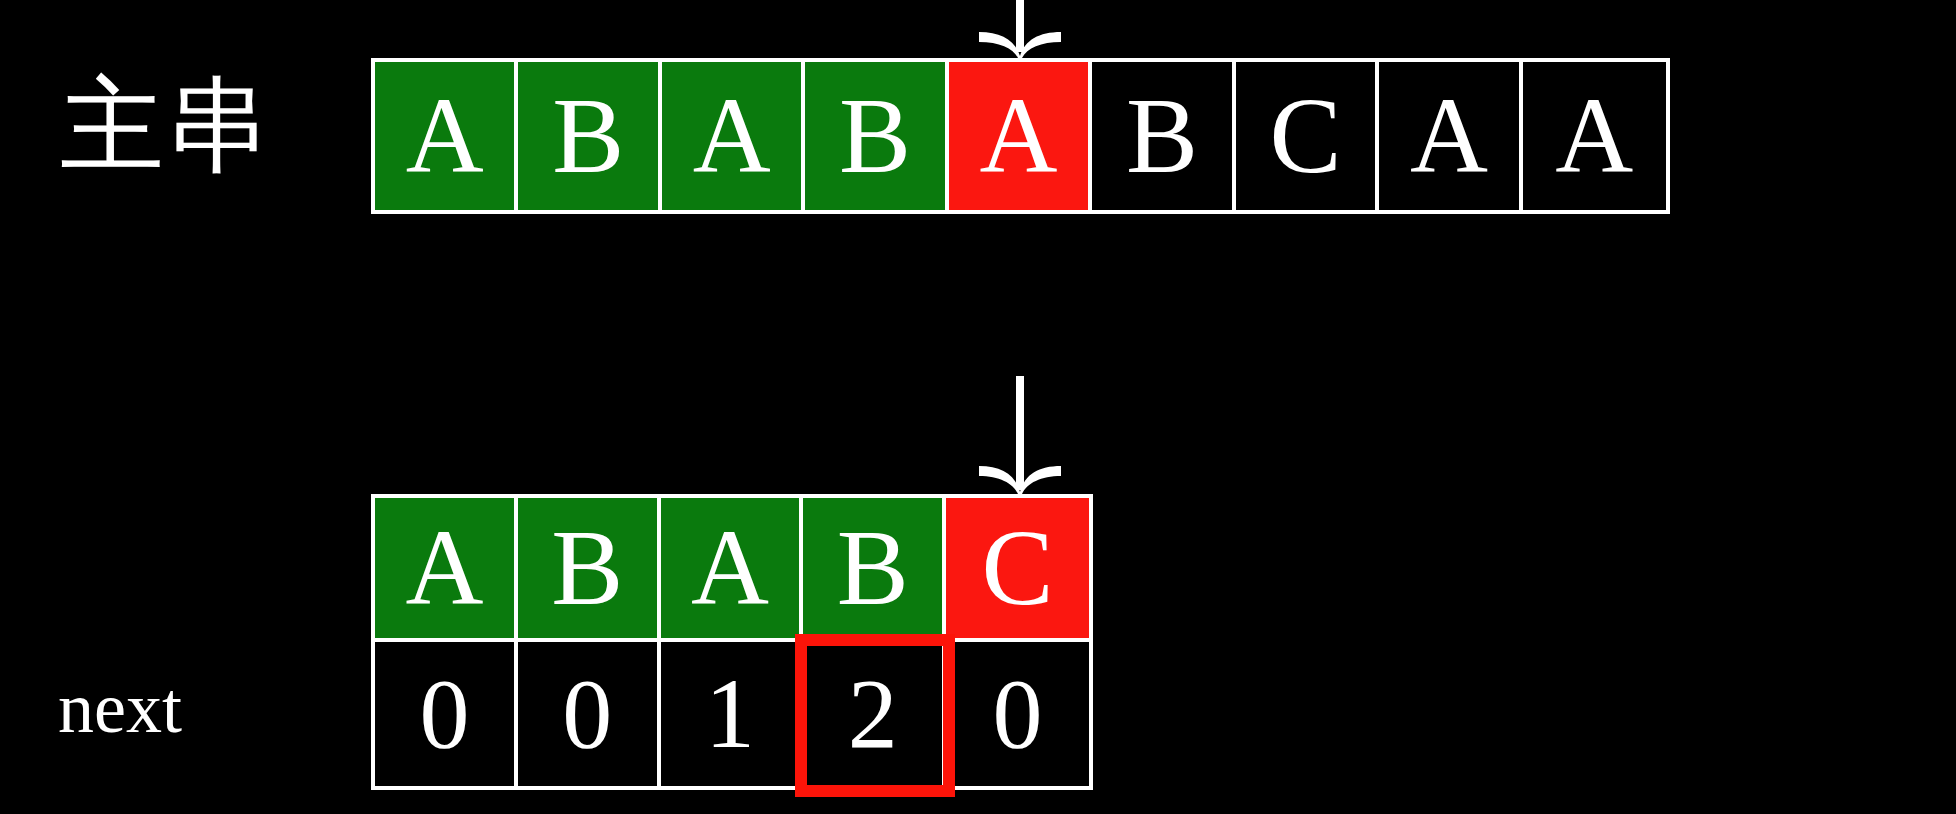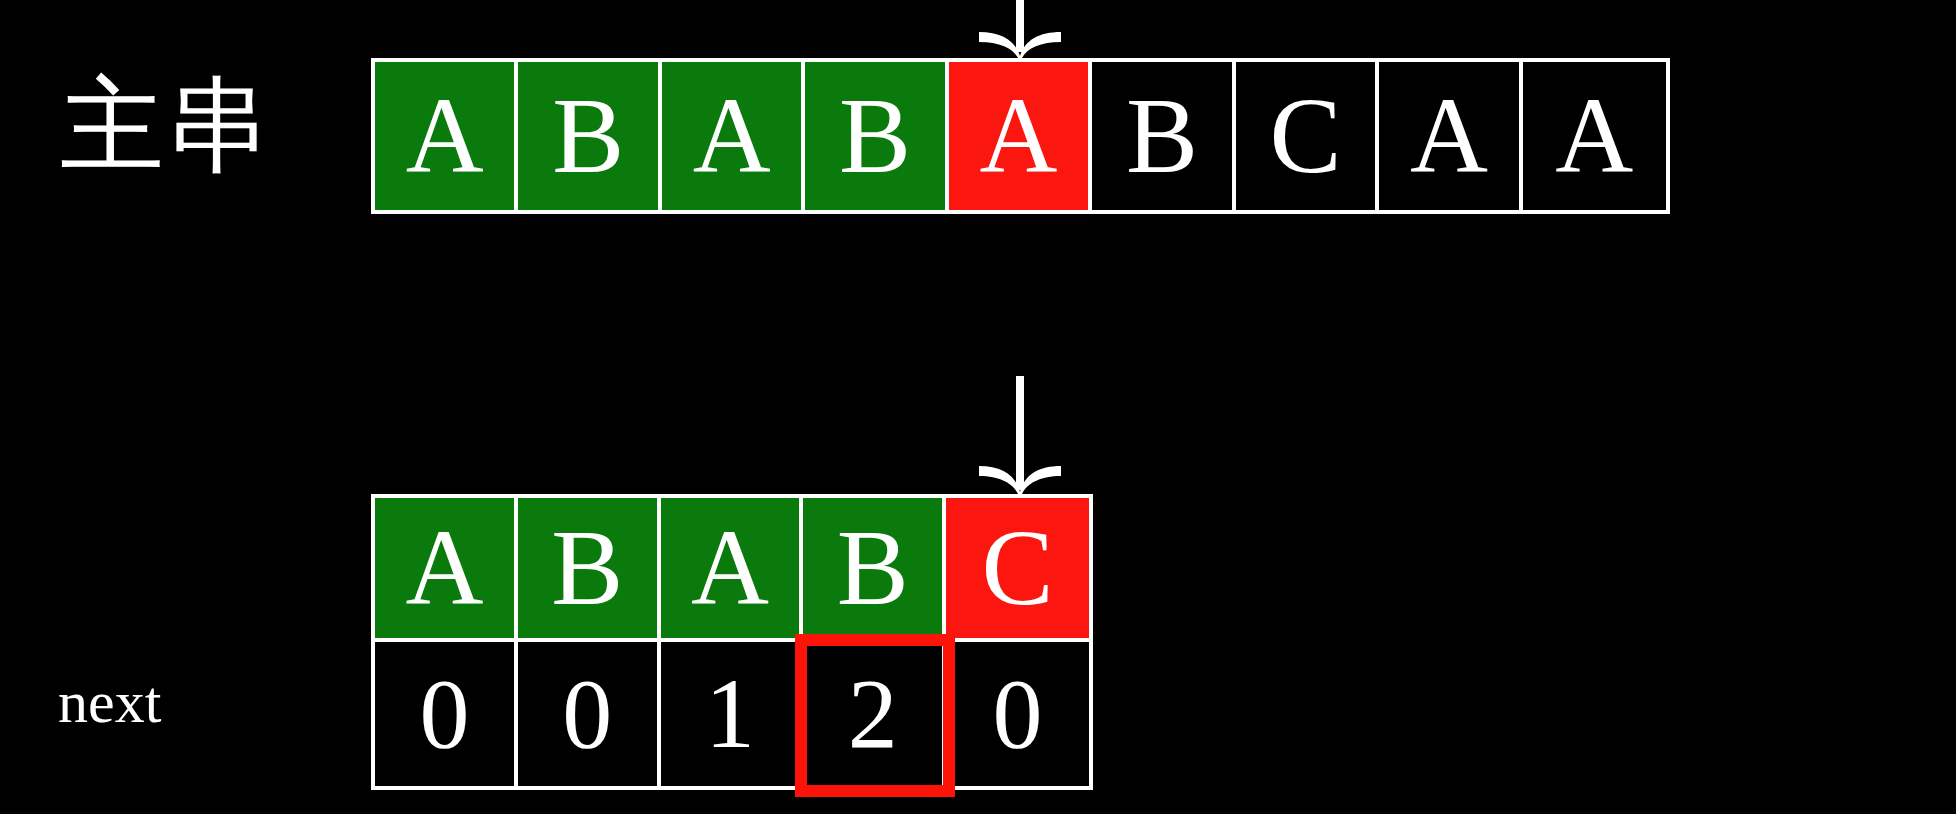--- a/index.html
+++ b/index.html
@@ -40,21 +40,21 @@
   #label-sub {
     left: 60px;
     top: 508px;
     font-size: 104px;
     letter-spacing: 2px;
   }
   #label-next {
     position: absolute;
     left: 58px;
     top: 672px;
-    font-size: 60px;
+    font-size: 72px;
     font-family: "Liberation Serif", "DejaVu Serif", serif;
     color: #ffffff;
     line-height: 1;
     white-space: nowrap;
   }
 
   
   .grid {
     position: absolute;
     display: flex;

